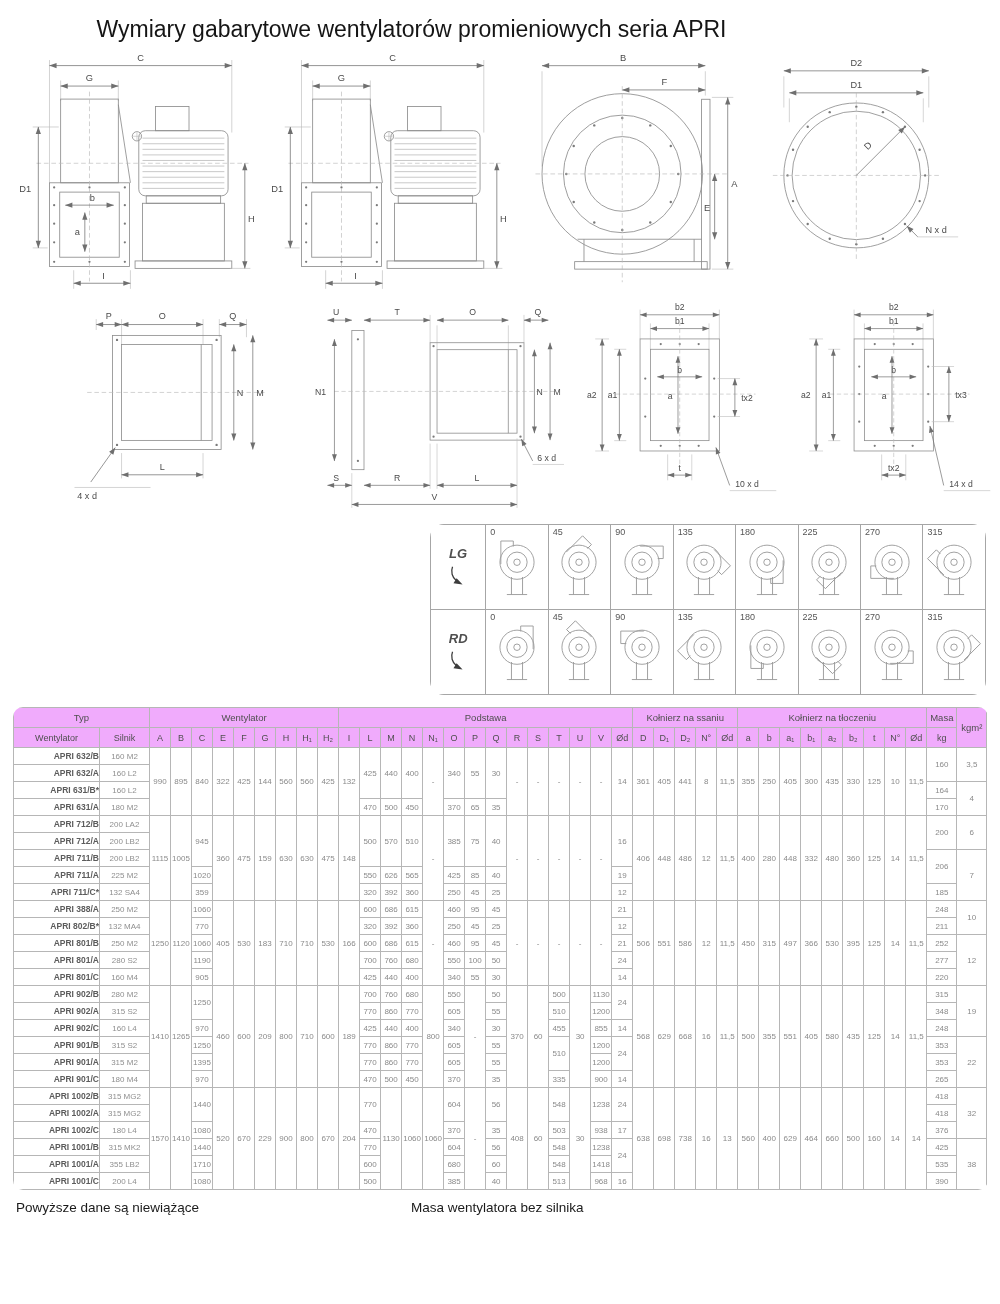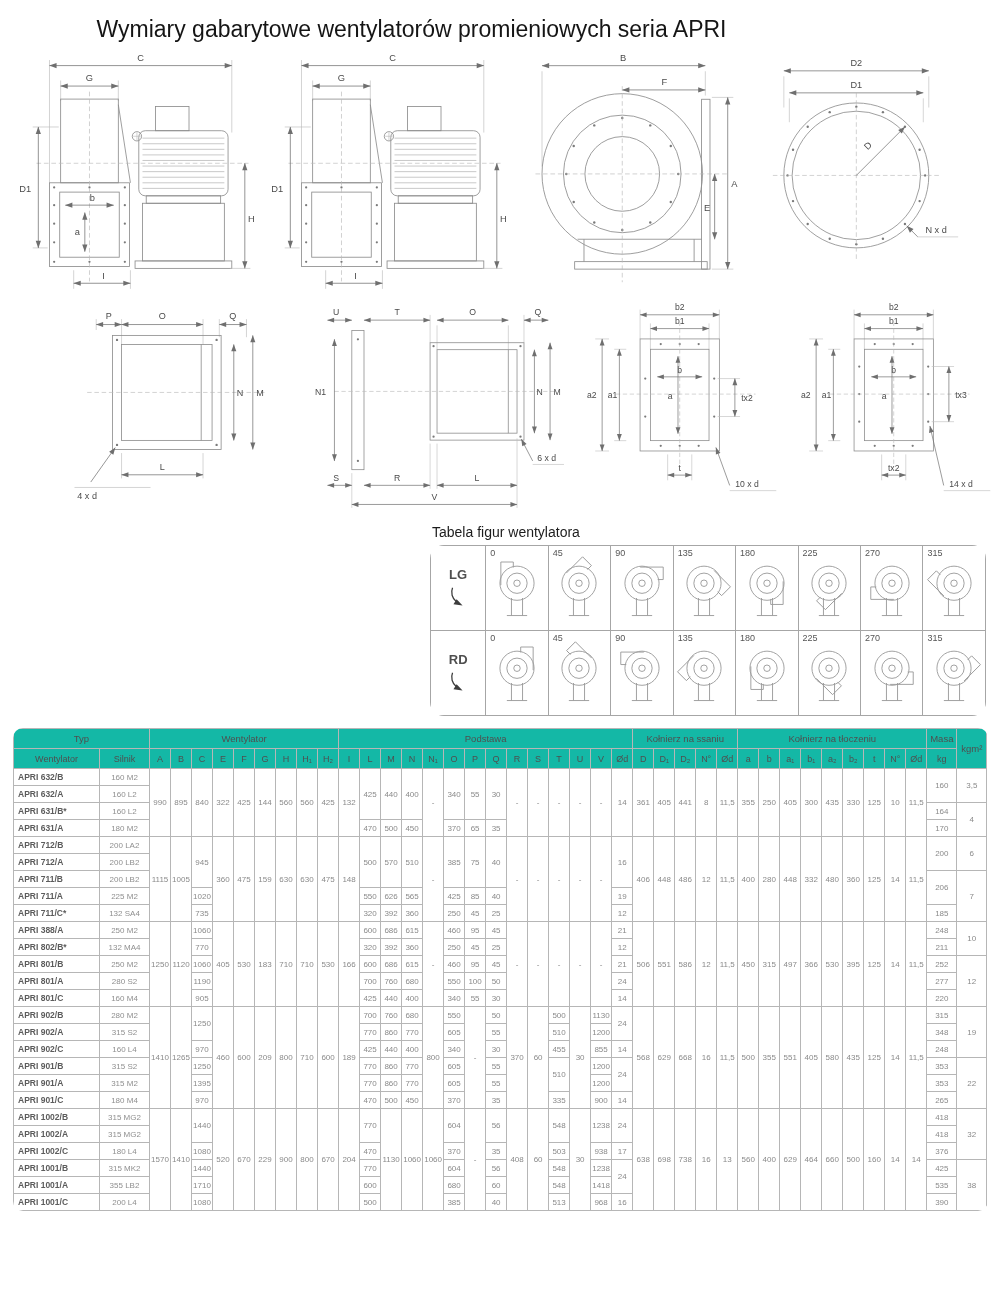--- a/index.html
+++ b/index.html
@@ -17,32 +17,32 @@
   .cl{stroke:#b9b9b9;stroke-width:0.7;stroke-dasharray:5 3;}
   .dl{stroke:#6f6f6f;stroke-width:0.8;fill:none;}
   .bd{fill:#7a7a7a;stroke:none;}
   
   .figsec{margin:6px 0 0 430px;width:556px;}
   .figheading{font-size:14px;color:#1c1c1c;margin:0 0 5px 2px;}
   .figwrap{border-radius:14px;overflow:hidden;width:556px;}
   table.fig{border-collapse:collapse;}
   .fig td{border:1px solid #a6a6a6;position:relative;text-align:center;vertical-align:middle;padding:0;}
   .fig td.fcell{width:62px;height:84px;}
-  .fig td.flab{width:56px;height:84px;}
+  .fig td.flab{width:56px;height:84px;font-style:italic;}
   .figlabel{font-size:13px;color:#4f4f4f;font-weight:bold;margin-bottom:4px;}
   .ang{position:absolute;top:2px;left:4px;font-size:9px;color:#555;}
   .fig td.ffoot{height:20px;font-size:11.5px;color:#444;}
   .fig td.noline{border-left:none;border-bottom:none;}
   
   .tblwrap{margin:12px 0 0 13px;width:975px;border-radius:10px;overflow:hidden;}
   table.main{border-collapse:collapse;table-layout:fixed;width:973px;font-size:8px;color:#8a8a8a;}
   .main th,.main td{border:1px solid #b6b6b6;text-align:center;padding:0;height:16px;overflow:hidden;white-space:nowrap;}
-  .main thead th{font-size:9px;color:#4f4f4f;font-weight:normal;height:19px;background:#14b8a6;}
+  .main thead th{font-size:9px;color:#4f4f4f;font-weight:normal;height:19px;background:#f0abfc;}
   .main thead th.grp{font-size:9.5px;}
-  .main td.tname{text-align:left;padding-left:4px;font-weight:bold;color:#5c5c5c;font-size:8.5px;margin-top:18px;}
+  .main td.tname{text-align:right;padding-left:4px;font-weight:bold;color:#5c5c5c;font-size:8.5px;margin-top:18px;}
   .main td.tsil{color:#8f8f8f;}
   
   .foot{display:flex;margin:10px 16px 0 16px;font-size:13.5px;color:#1a1a1a;}
   .foot .fl{flex:0 0 395px;}
 </style>
 </head>
 <body>
 
 <svg width="0" height="0" style="position:absolute">
   <defs>
@@ -427,21 +427,20 @@
         <line class="xl" x1="132" y1="178" x2="132" y2="208"></line>
       <line class="dl" x1="104" y1="202" x2="132" y2="202" marker-start="url(#ah)" marker-end="url(#ah)"></line>
       <text class="dim" x="118" y="197">tx2</text>
       <line class="dl" x1="176" y1="214" x2="160" y2="145" marker-end="url(#ah)"></line>
       <line class="xl" x1="176" y1="220" x2="230" y2="220"></line>
       <text class="dim" x="196" y="216">14 x d</text>
     </svg>
   </div>
 
   <div class="figsec">
-    <div class="figheading">Tabela figur wentylatora</div>
     <div class="figwrap">
       <table class="fig">
           <tbody id="ft-body">
             <tr>
               <td class="flab"><div class="figlabel">LG</div><svg viewBox="0 0 26 22" width="24" height="20">
                   <path d="M7 2 a 13 13 0 0 0 4 15" fill="none" stroke="#3d3d3d" stroke-width="1.4"></path>
                   <path d="M8 20 l10 1.5 -6.5 -7 z" fill="#3d3d3d"></path>
                 </svg></td>
               <td class="fcell"><span class="ang">0</span><svg viewBox="0 0 56 78" width="52" height="72">
                   <g fill="none" stroke="#9a9a9a" stroke-width="1">
@@ -887,21 +886,21 @@
             <td>626</td>
             <td>565</td>
             <td>425</td>
             <td>85</td>
             <td>40</td>
             <td>19</td>
           </tr>
           <tr>
             <td class="tname">APRI 711/C*</td>
             <td class="tsil">132 SA4</td>
-            <td>735</td>
+            <td>359</td>
             <td>320</td>
             <td>392</td>
             <td>360</td>
             <td>250</td>
             <td>45</td>
             <td>25</td>
             <td>12</td>
             <td>185</td>
           </tr>
           <tr>
@@ -1203,14 +1202,18 @@
             <td>40</td>
             <td>513</td>
             <td>968</td>
             <td>16</td>
             <td>390</td>
           </tr>
         </tbody>
     </table>
   </div>
 
+  <div class="foot">
+    <span class="fl">Powyższe dane są niewiążące</span>
+    <span>Masa wentylatora bez silnika</span>
+  </div>
 
 </div>
 
 </body></html>

